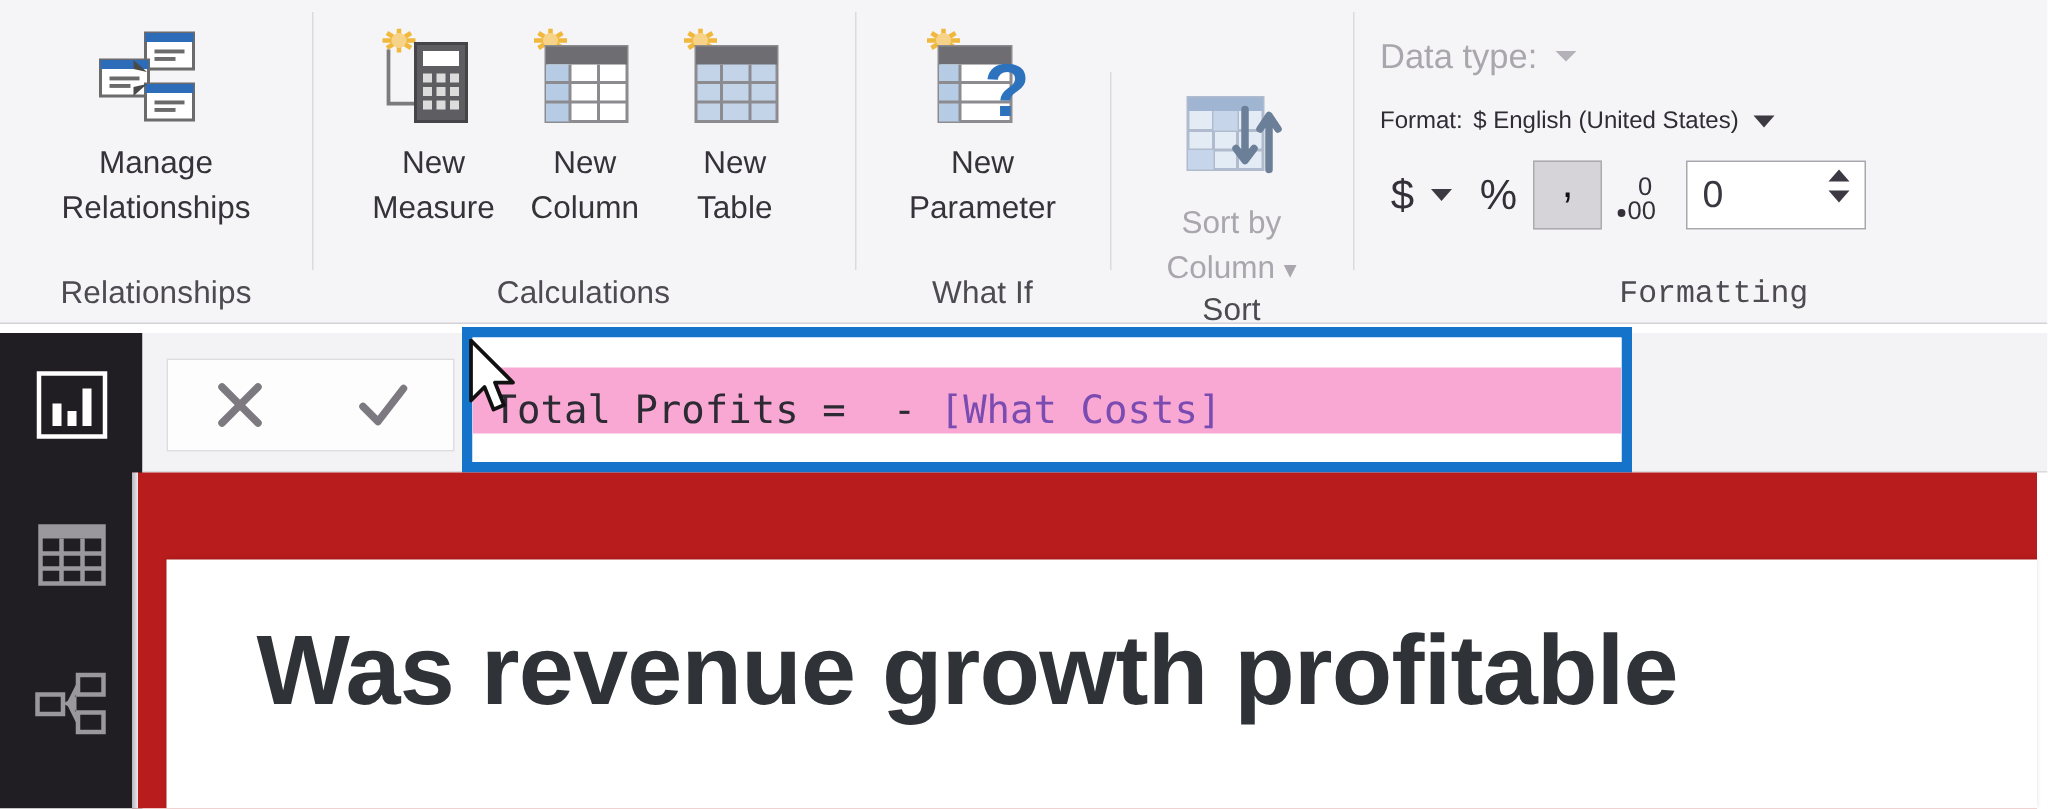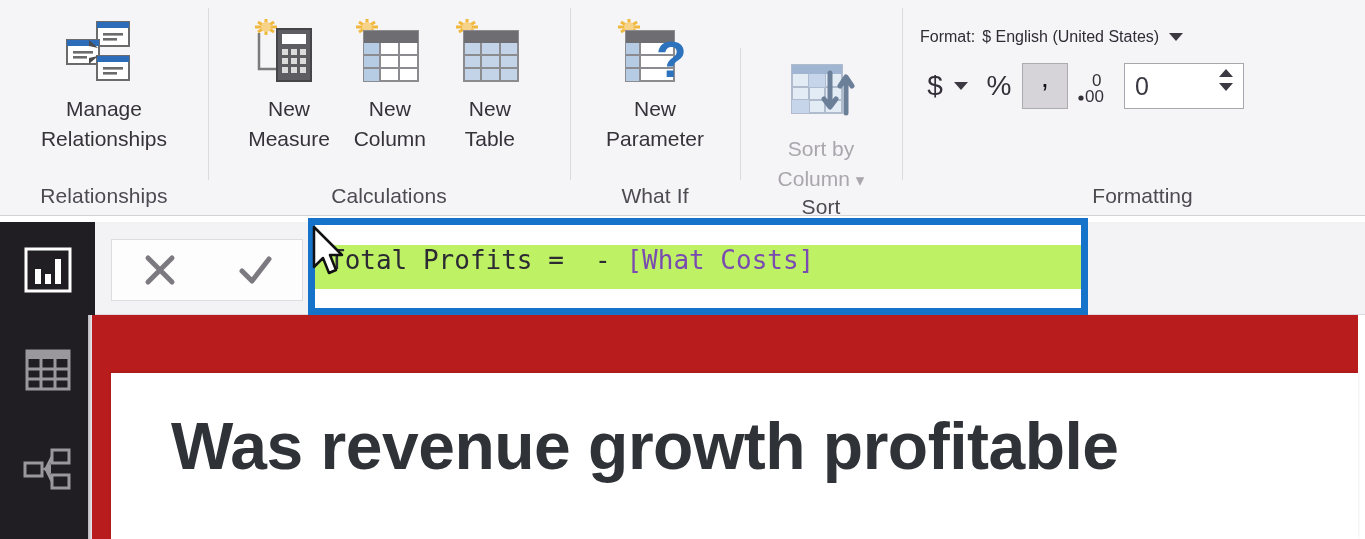--- a/index.html
+++ b/index.html
@@ -100,21 +100,21 @@
   .spin .up {
     width: 0; height: 0;
     border-left: 7px solid transparent; border-right: 7px solid transparent;
     border-bottom: 8px solid #3c3942;
   }
   .spin .dn {
     width: 0; height: 0;
     border-left: 7px solid transparent; border-right: 7px solid transparent;
     border-top: 8px solid #3c3942;
   }
-  .fmt-label { text-align: center; font-size: 21px; color: #4d4a52; padding-bottom: 8px; }
+  .fmt-label { text-align: center; font-size: 21px; color: #4d4a52; padding-bottom: 8px; font-family: Liberation Mono, monospace; }
 
   
   .sidebar {
     position: absolute; left: 0; top: 222px; width: 95px; height: 317px;
     background: #201e22;
   }
   .nav-item {
     width: 95px; height: 100px;
     display: flex; align-items: center; justify-content: center;
     cursor: default;
@@ -140,22 +140,22 @@
     border: 7px solid #1573c9;
     background: #ffffff;
   }
   .fbar-input {
     position: absolute; left: 0; top: 0; right: 0; bottom: 0;
     background: #ffffff;
     display: flex; align-items: center;
     overflow: hidden;
   }
   .formula-line {
-    display: flex; align-items: flex-start;
-    background: #bef264;
+    display: flex; align-items: flex-end;
+    background: #f9a8d4;
     height: 44px; width: 100%;
     font-family: "DejaVu Sans Mono", monospace;
     font-size: 26px; white-space: pre;
     padding-left: 14px;
   }
   .tok-name { color: #2c2a33; }
   .tok-op   { color: #2c2a33; }
   .tok-ref  { color: #7a4bb0; }
 
   
@@ -362,20 +362,24 @@
               <span style="color:#a9a6ae;font-size:17px;"> ▾</span>
             </div>
           </div>
         </div>
         <div class="grp-label">Sort</div>
       </div>
 
       <div class="grp grp-fmt">
         <div class="fmt-body">
 
+          <div class="fmt-row">
+            <span class="fmt-dim">Data type:</span>
+            <span class="caret-dim"></span>
+          </div>
 
           <div class="fmt-row">
             <span class="fmt-txt">Format:</span>
             <span class="fmt-txt" style="margin-left:7px;">$ English (United States)</span>
             <span class="caret-dark"></span>
           </div>
 
           <div class="fmt-row3">
             <span class="fb fb-dollar">$</span>
             <span class="fb-caret"></span>

